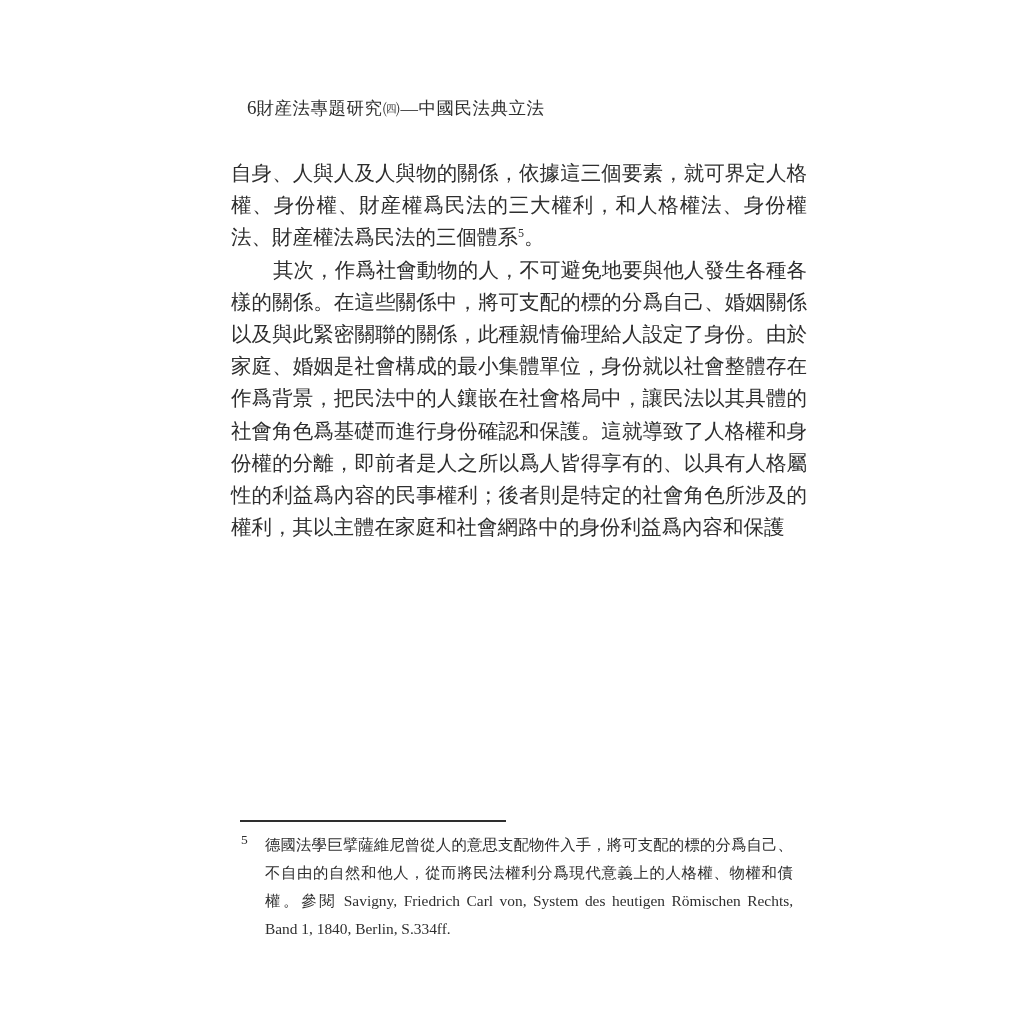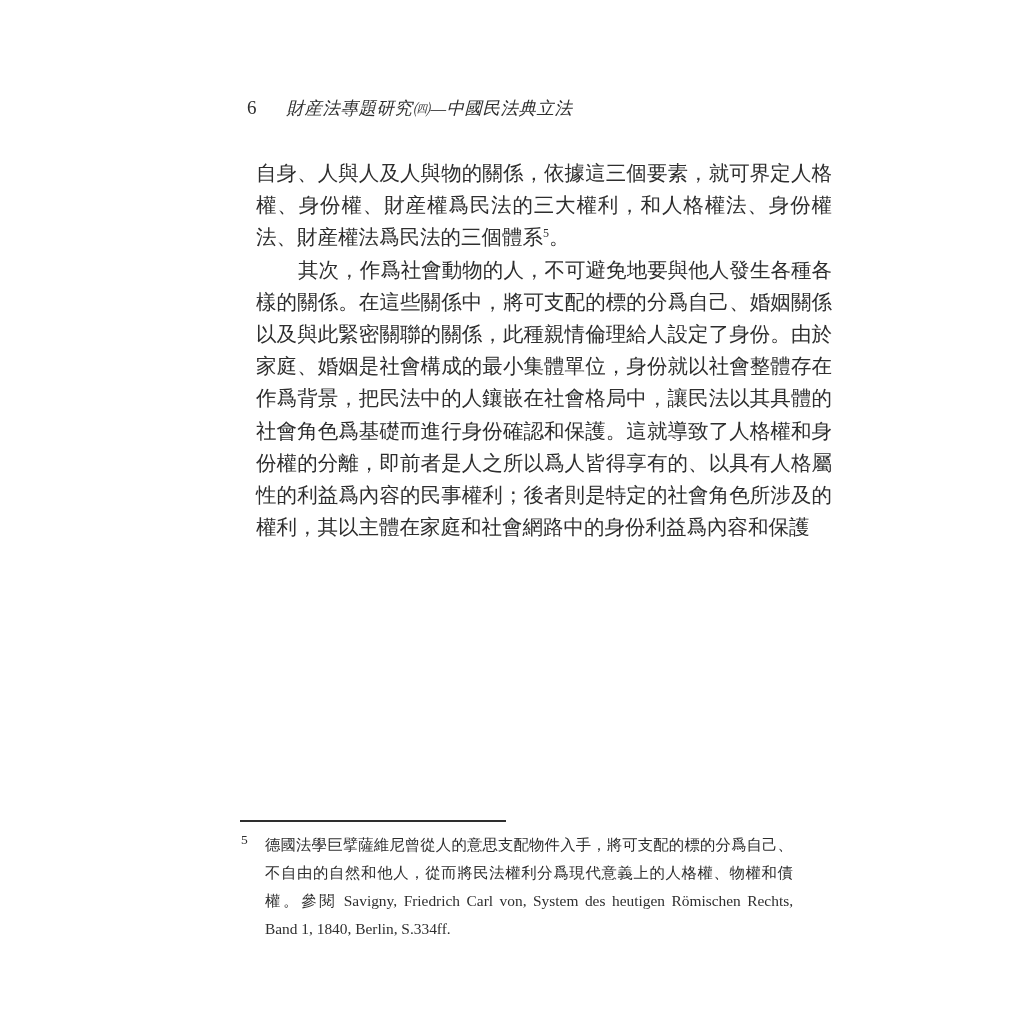--- a/index.html
+++ b/index.html
@@ -18,29 +18,27 @@
     left: 247px;
     width: 560px;
     display: flex;
     align-items: baseline;
   }
   .page-number {
     font-size: 19px;
     letter-spacing: 0;
   }
   .book-title {
-    margin-left: 30px;
     font-size: 17.5px;
-    font-style: italic;
     letter-spacing: 0.5px;
   }
   .body-text {
     position: absolute;
     top: 157px;
-    left: 256px;
+    left: 231px;
     width: 576px;
     font-size: 20.5px;
     line-height: 32.2px;
     text-align: justify;
     text-justify: inter-character;
   }
   .para { margin: 0; padding: 0; }
   .para.indent { text-indent: 2.05em; }
   .fnref {
     font-size: 12px;

